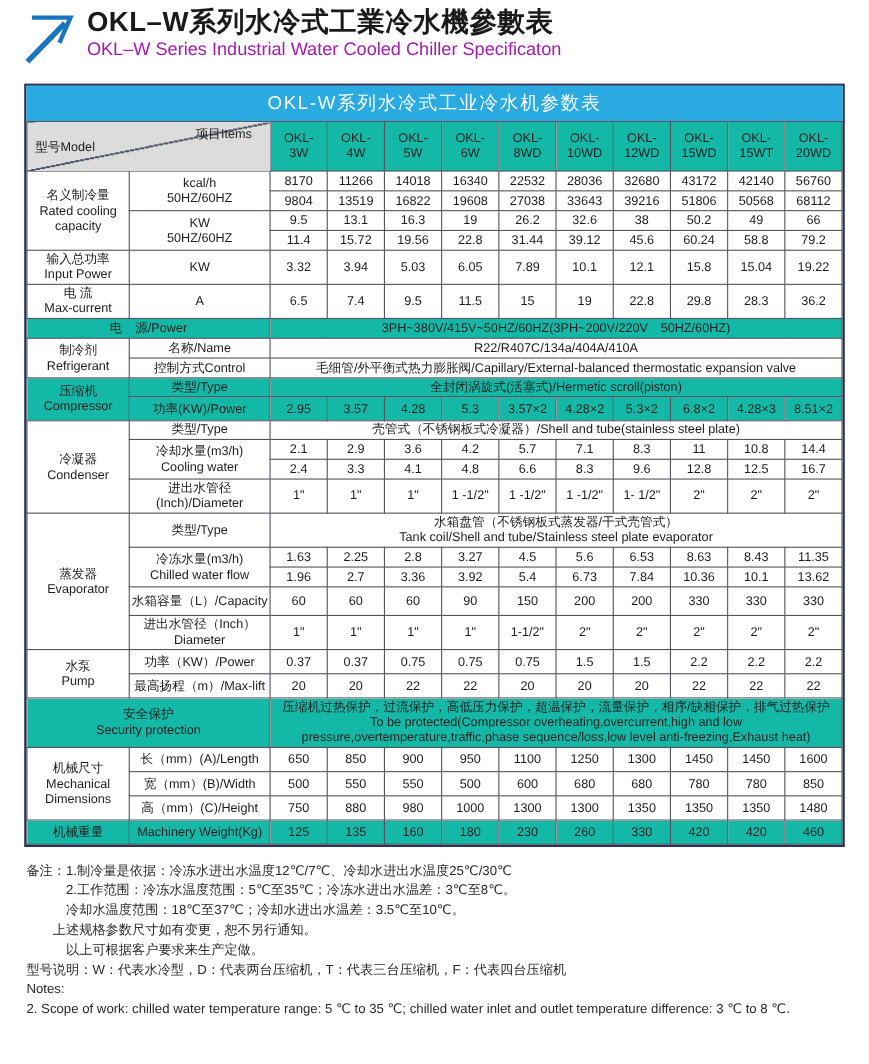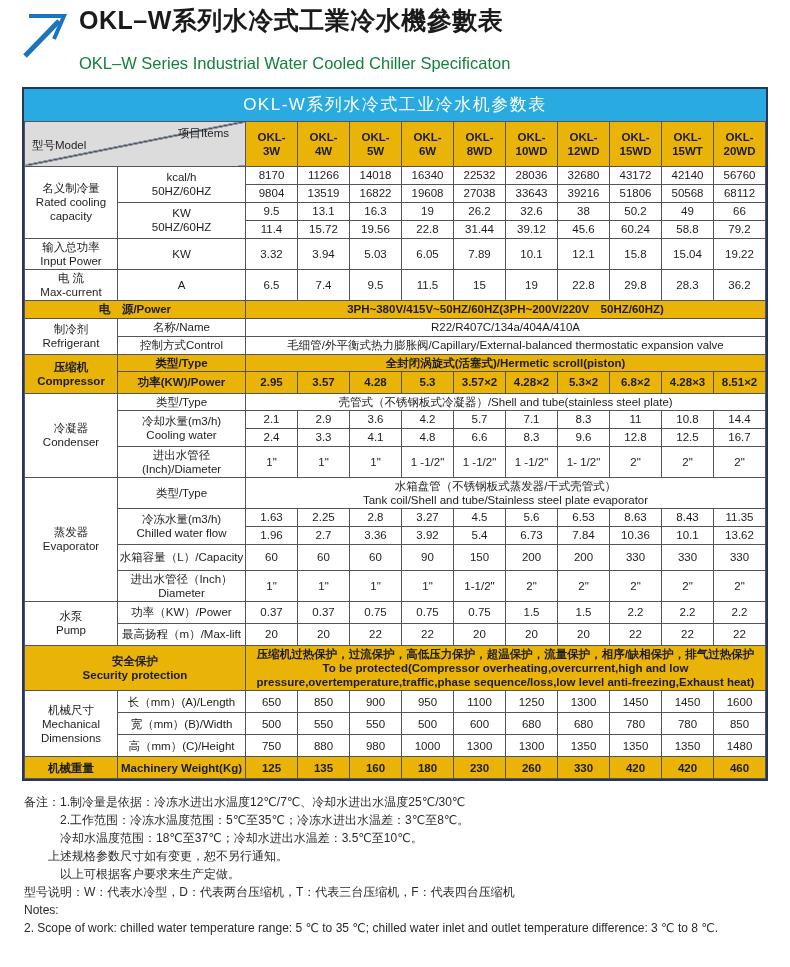--- a/index.html
+++ b/index.html
@@ -5,32 +5,32 @@
   html,body{margin:0;padding:0;}
   body{
     width:790px; background:#ffffff;
     font-family:"Liberation Sans","DejaVu Sans",sans-serif;
     color:#1a1a1a;
   }
   
   .page-header{display:flex;align-items:flex-start;padding:6px 16px 0 16px;gap:7px;}
   .logo{width:56px;height:54px;flex:0 0 auto;margin-top:2px;}
   .titles h1{margin:0;font-size:25px;font-weight:700;letter-spacing:.5px;line-height:1.15;}
-  .titles .sub{font-size:16.5px;margin-top:19px;color:#15803d;}
+  .titles .sub{font-size:16.5px;margin-top:1px;color:#a21caf;}
   
   .sheet-wrap{margin:14px 22px 12px;border:2px solid #26355b;}
   .sheet-title{background:#29abe2;color:#fff;text-align:center;font-size:17px;
                padding:4px 0 5px;letter-spacing:1.5px;font-weight:400;}
   table.sheet{width:100%;border-collapse:collapse;table-layout:fixed;}
   .sheet td{
     border:1px solid #54545e;
     font-size:11.5px;line-height:1.22;text-align:center;vertical-align:middle;
     padding:1px;white-space:pre-line;color:#1d1d1d;overflow:hidden;
   }
-  .g{background:#eab308;font-weight:bold;}
+  .g{background:#14b8a6;}
   .left{text-align:left;padding-left:7px;}
   
   .hHead{height:38px;} .hA{height:18px;} .hB{height:28px;} .hC{height:17px;}
   .hD{height:22px;padding-left:36px;} .hE{height:30px;} .hF{height:26px;} .hG{height:41px;} 
   
   .corner{
     position:relative;height:38px;
     background-color:#dcdcdc;
     background-image:linear-gradient(to bottom right,
         transparent calc(50% - .8px), #4a5568 calc(50% - .8px),

